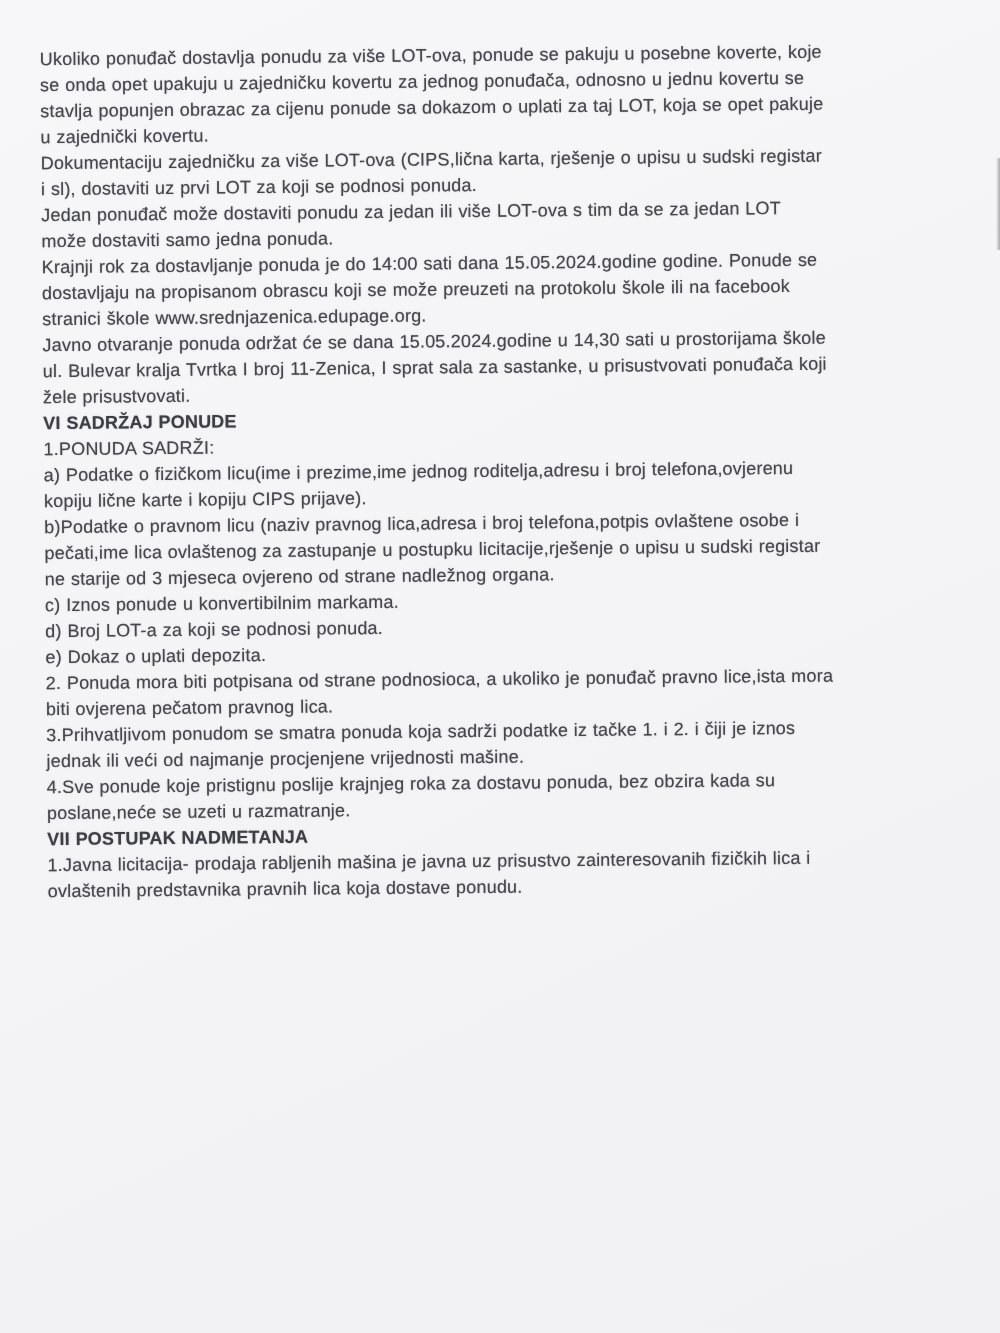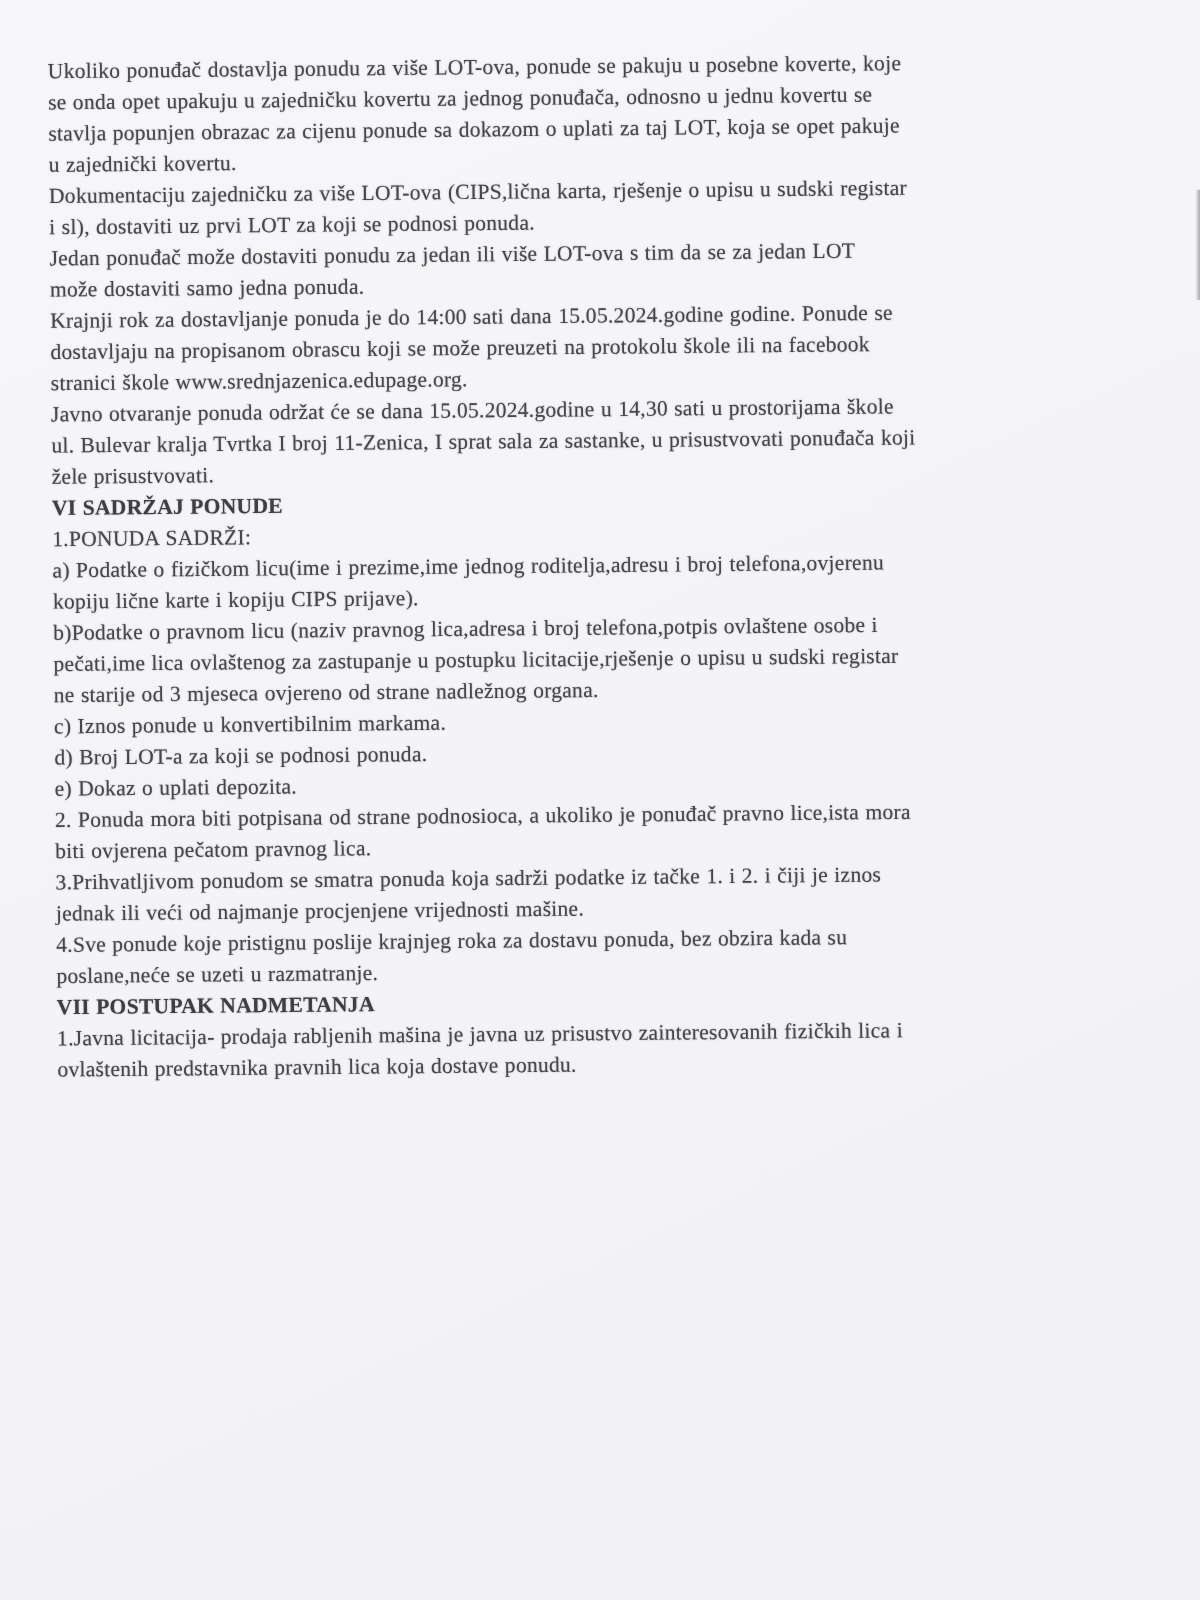--- a/index.html
+++ b/index.html
@@ -9,21 +9,21 @@
     width: 1000px;
     height: 1333px;
     overflow: hidden;
     background: #f2f2f4;
   }
   .page {
     position: relative;
     width: 1000px;
     height: 1333px;
     background: linear-gradient(155deg, #f7f7f9 0%, #f4f4f6 45%, #f1f1f3 100%);
-    font-family: Liberation Serif, serif;
+    font-family: Liberation Sans, sans-serif;
   }
   .sheet {
     position: absolute;
     top: 0;
     left: 0;
     width: 978px;
     padding: 46px 18px 0 40px;
     transform: rotate(-0.55deg);
     transform-origin: 60px 80px;
     color: #46464d;

